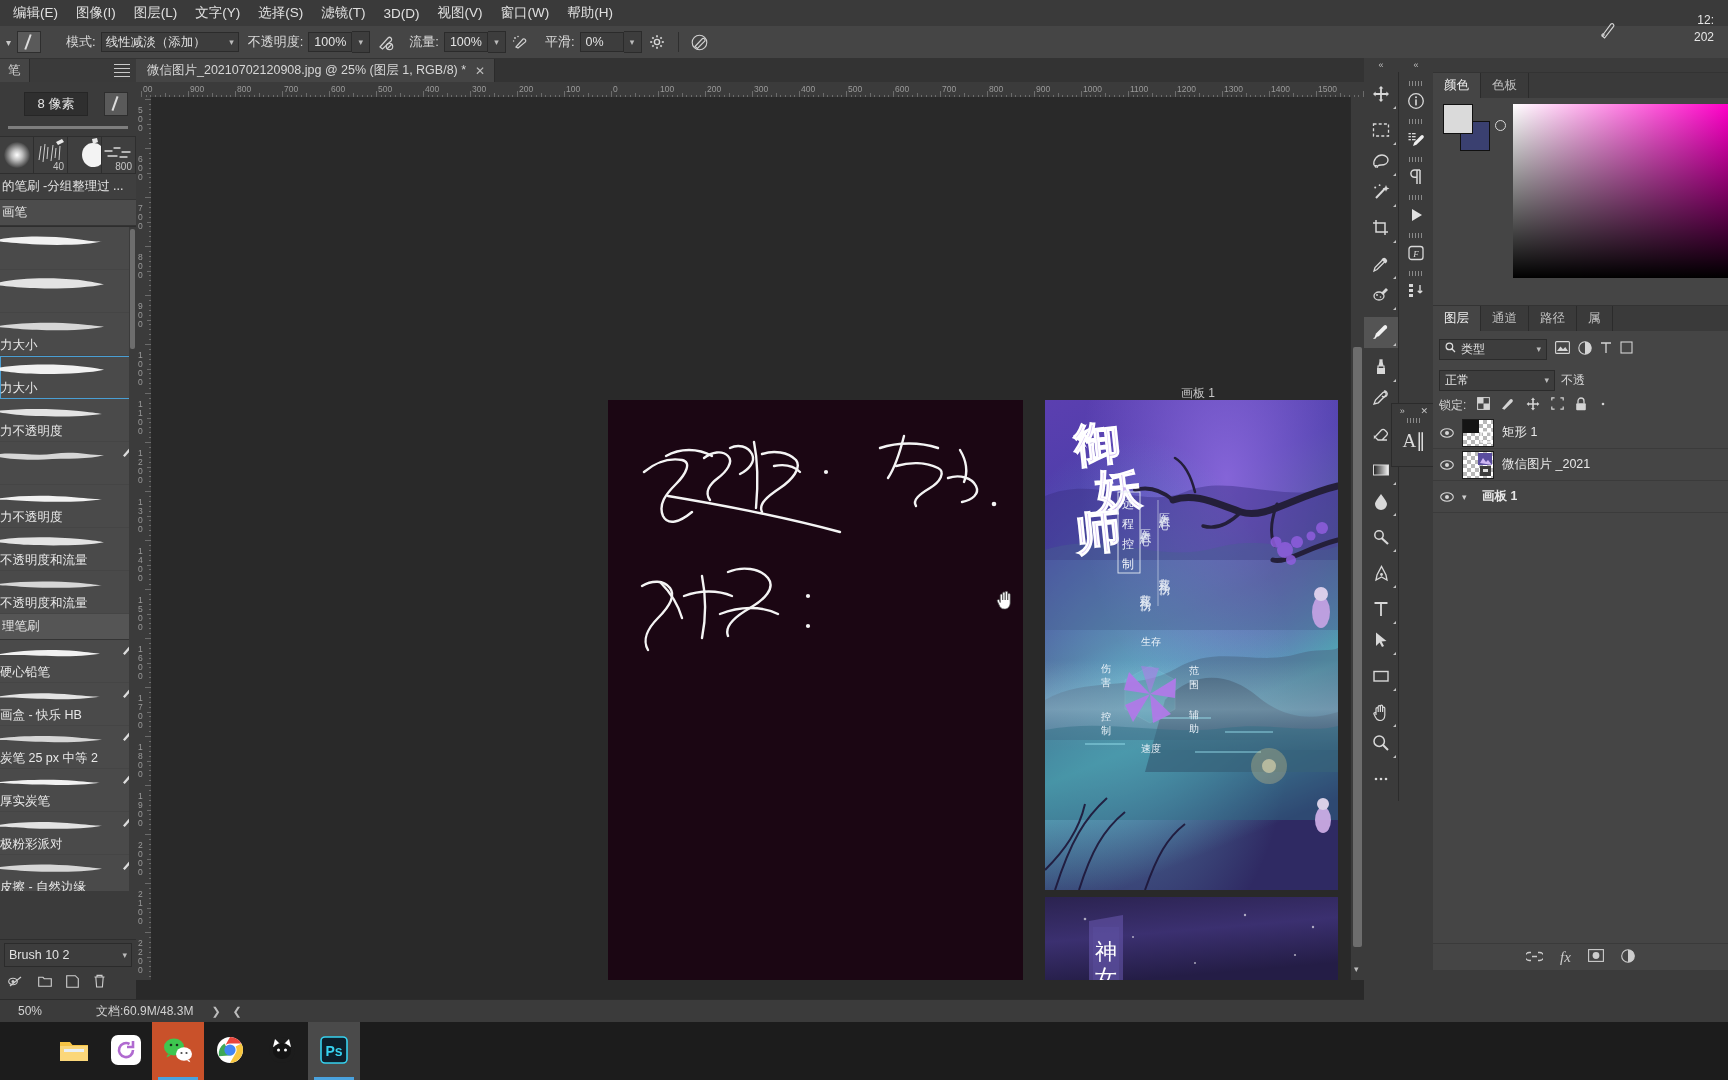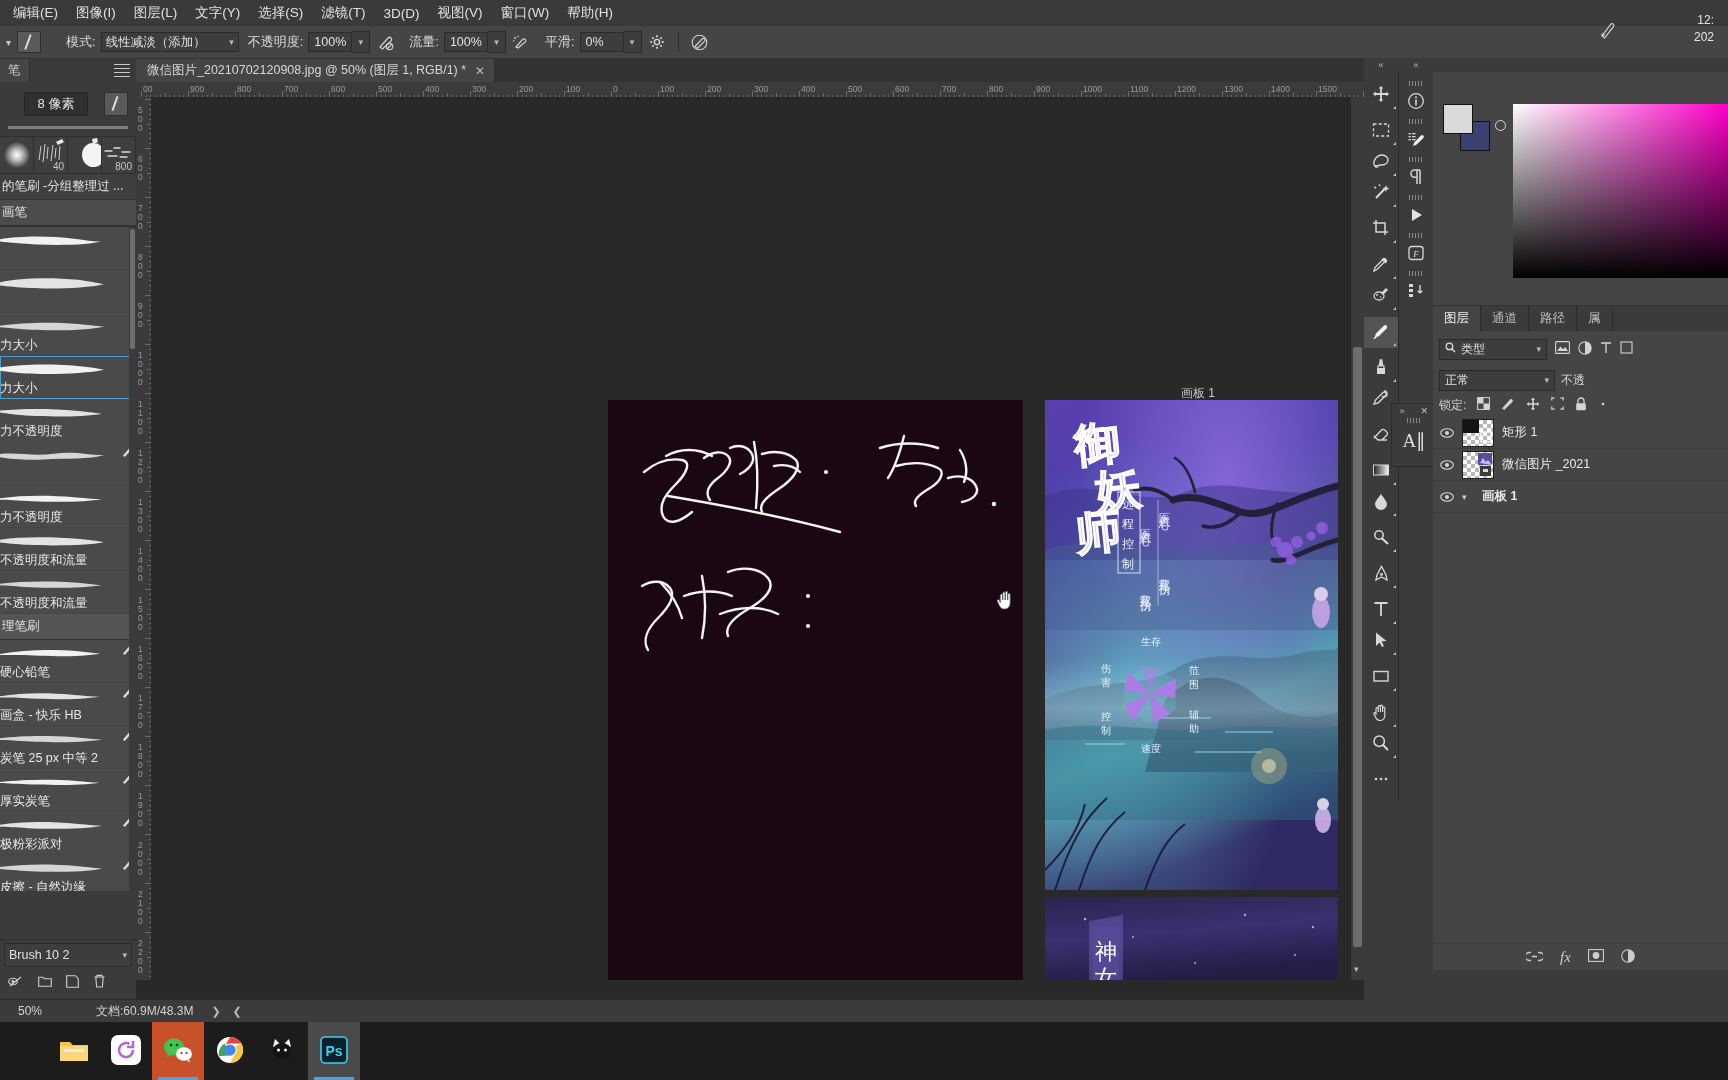--- a/index.html
+++ b/index.html
@@ -445,21 +445,21 @@
               <path d="M1.5 3 h10 M4 3 v-1.6 h5 V3 M2.8 3 l0.8 10 h5.8 l0.8 -10" fill="none" stroke="#cfcfcf" stroke-width="1.1"></path>
             </svg>
         </span>
       </div>
     </div>
   </div>
 
   <div class="docwrap">
     <div class="doctabbar">
       <div class="doctab">
-        <span>微信图片_20210702120908.jpg @ 50% (图层 1, RGB/1) *</span>
+        <span>微信图片_20210702120908.jpg @ 25% (图层 1, RGB/8) *</span>
         <span class="x">✕</span>
       </div>
     </div>
 
     <div class="ruler-h" id="rulerh">
         <div class="rt" style="left: 7px; top: 2px;">00</div>
         <div class="rtick" style="left: 5px; bottom: 0px; width: 1px; height: 6px;"></div>
         <div class="rtick" style="left: 9.7px; bottom: 0px; width: 1px; height: 2px;"></div>
         <div class="rtick" style="left: 14.4px; bottom: 0px; width: 1px; height: 2px;"></div>
         <div class="rtick" style="left: 19.1px; bottom: 0px; width: 1px; height: 2px;"></div>
@@ -1429,20 +1429,25 @@
       <span>»</span>
       <span>✕</span>
     </div>
     <div class="grip">
         <i></i>
       </div>
     <div style="display:flex;align-items:center;justify-content:center;height:32px;font-size:19px;color:#dcdcdc;font-family:'Liberation Serif',serif;">A∥</div>
   </div>
 
   <div class="colorpanel">
+    <div class="panel-tabs" id="colortabs">
+        <div class="ptab act">颜色</div>
+        <div class="ptab">色板</div>
+        <div style="flex: 1 1 0%; height: 25px; background: rgb(58, 58, 58);"></div>
+      </div>
     <div class="swatches">
       <div class="sw-bg"></div>
       <div class="sw-fg"></div>
     </div>
     <div class="cp-ring"></div>
     <div class="cp-field">
       <svg width="215" height="174" viewBox="0 0 215 174" style="display:block;">
         <defs>
           <linearGradient id="hx" x1="0" y1="0" x2="1" y2="0">
             <stop offset="0" stop-color="#ffffff"></stop>

